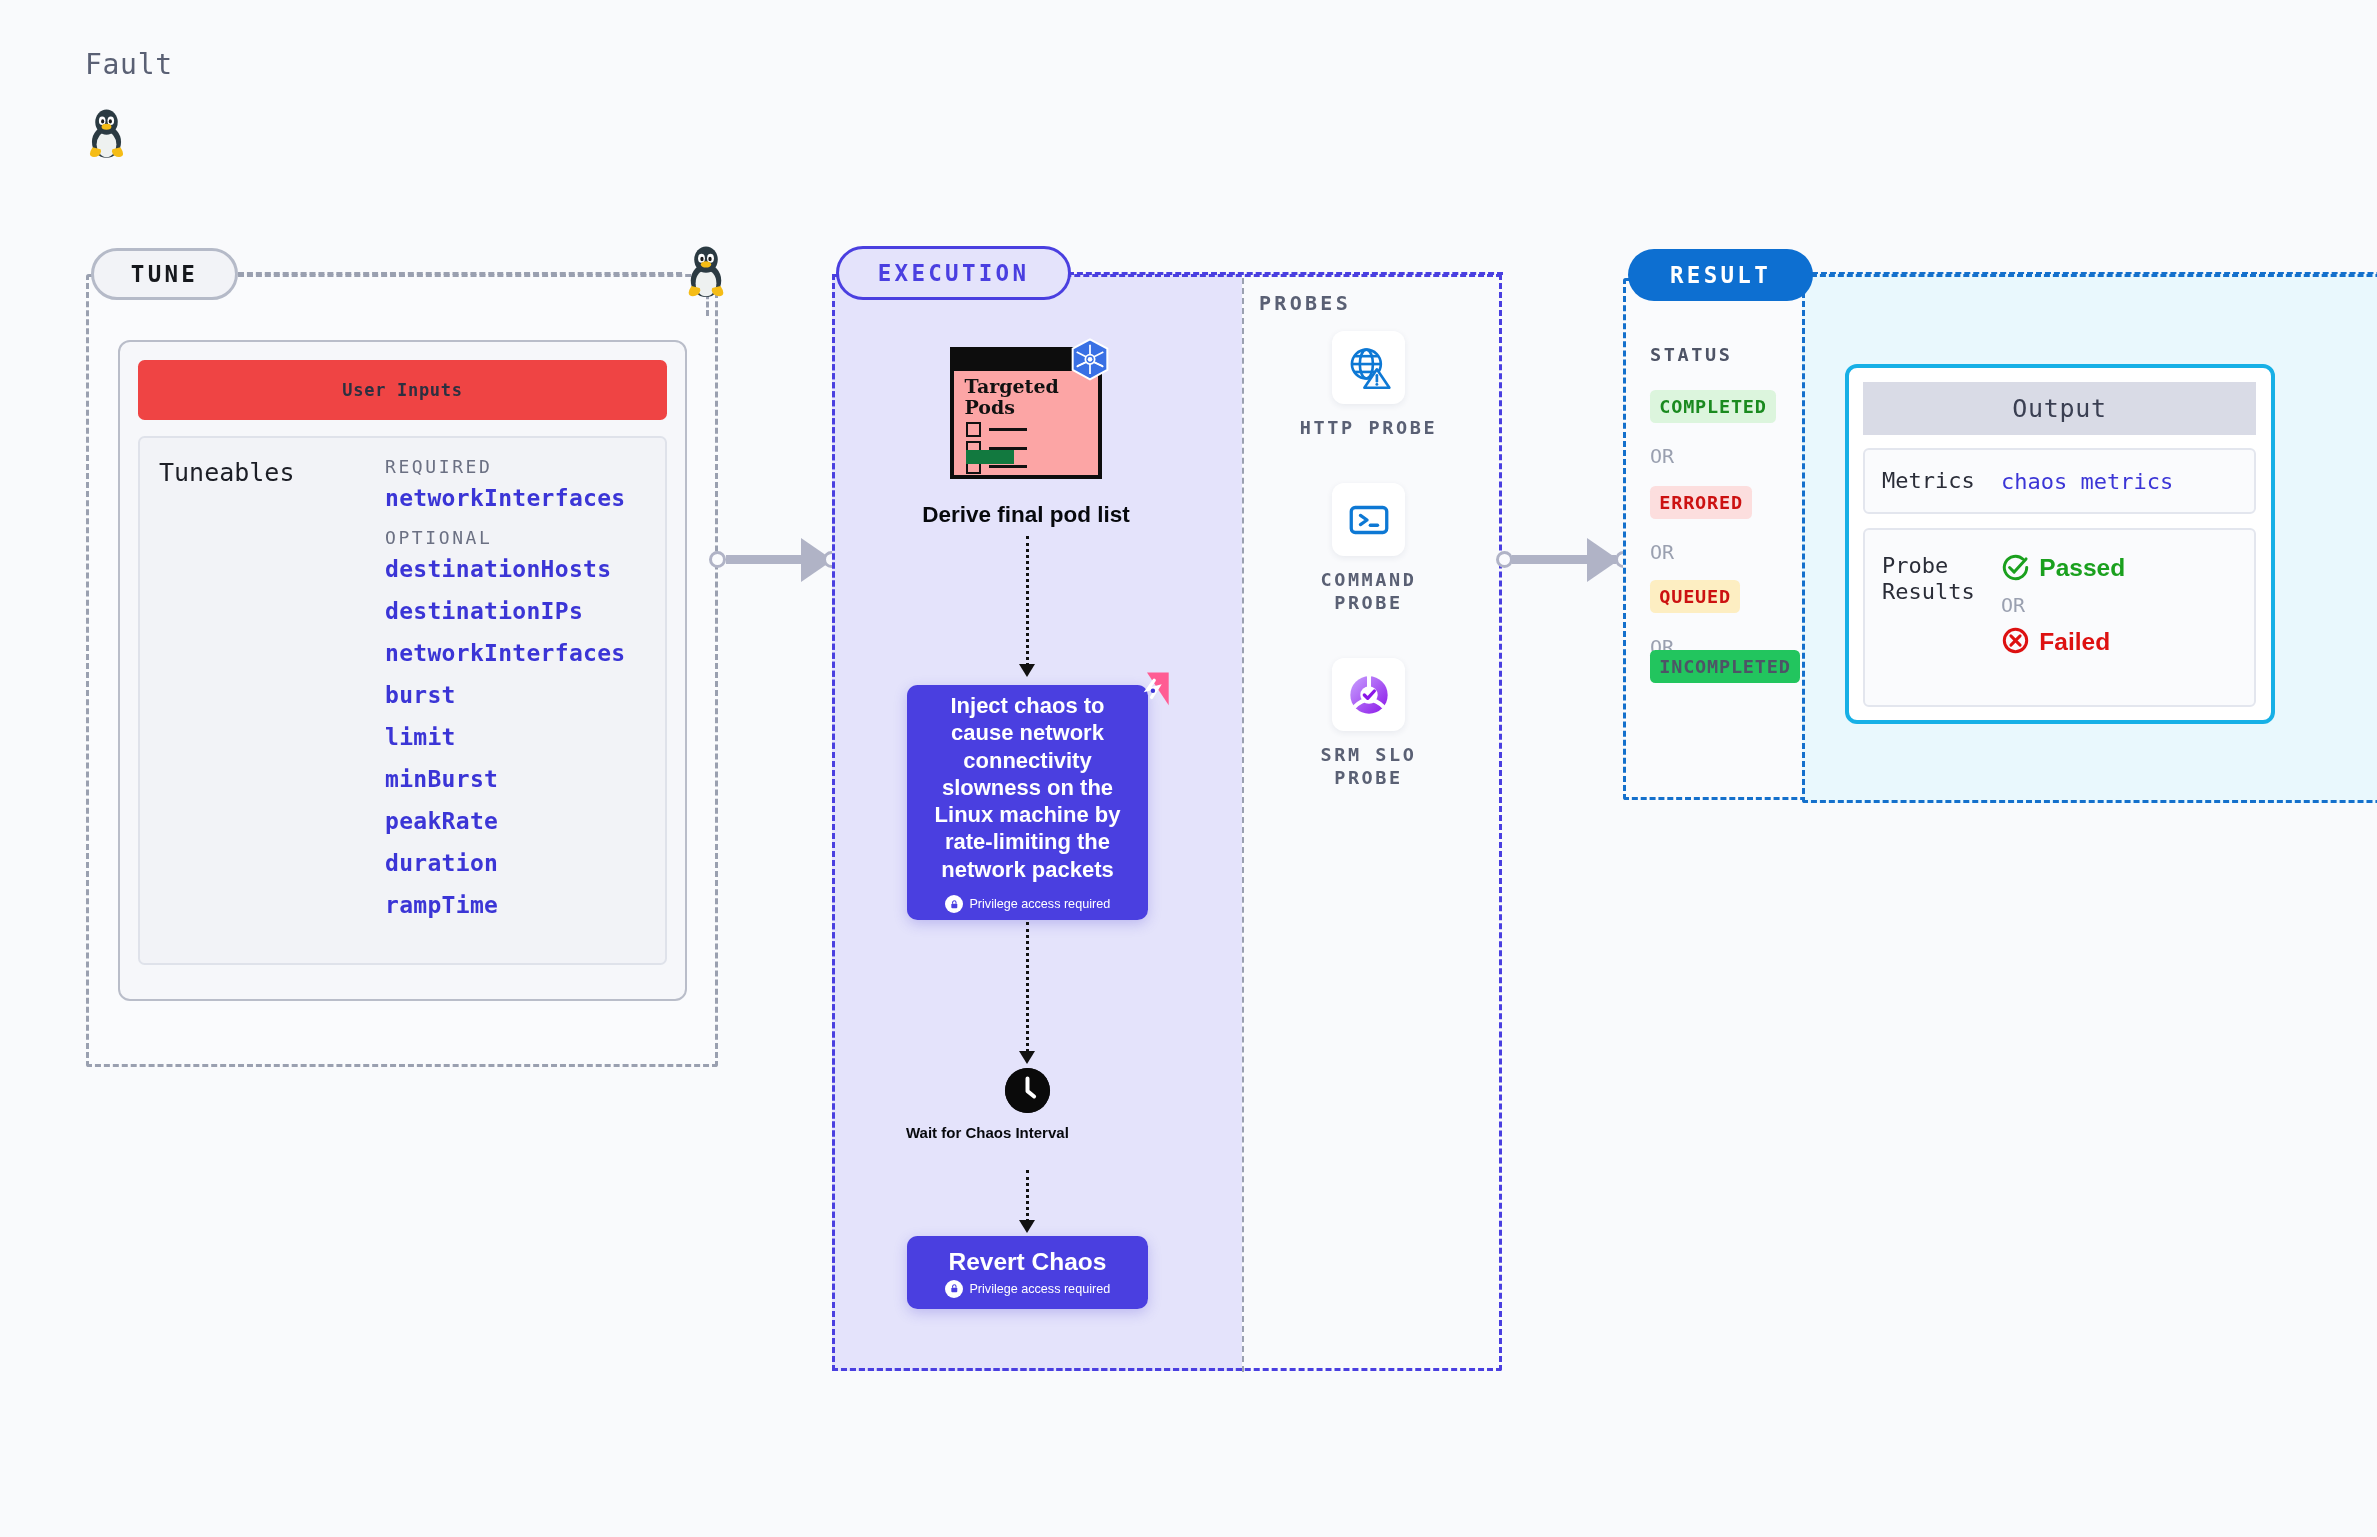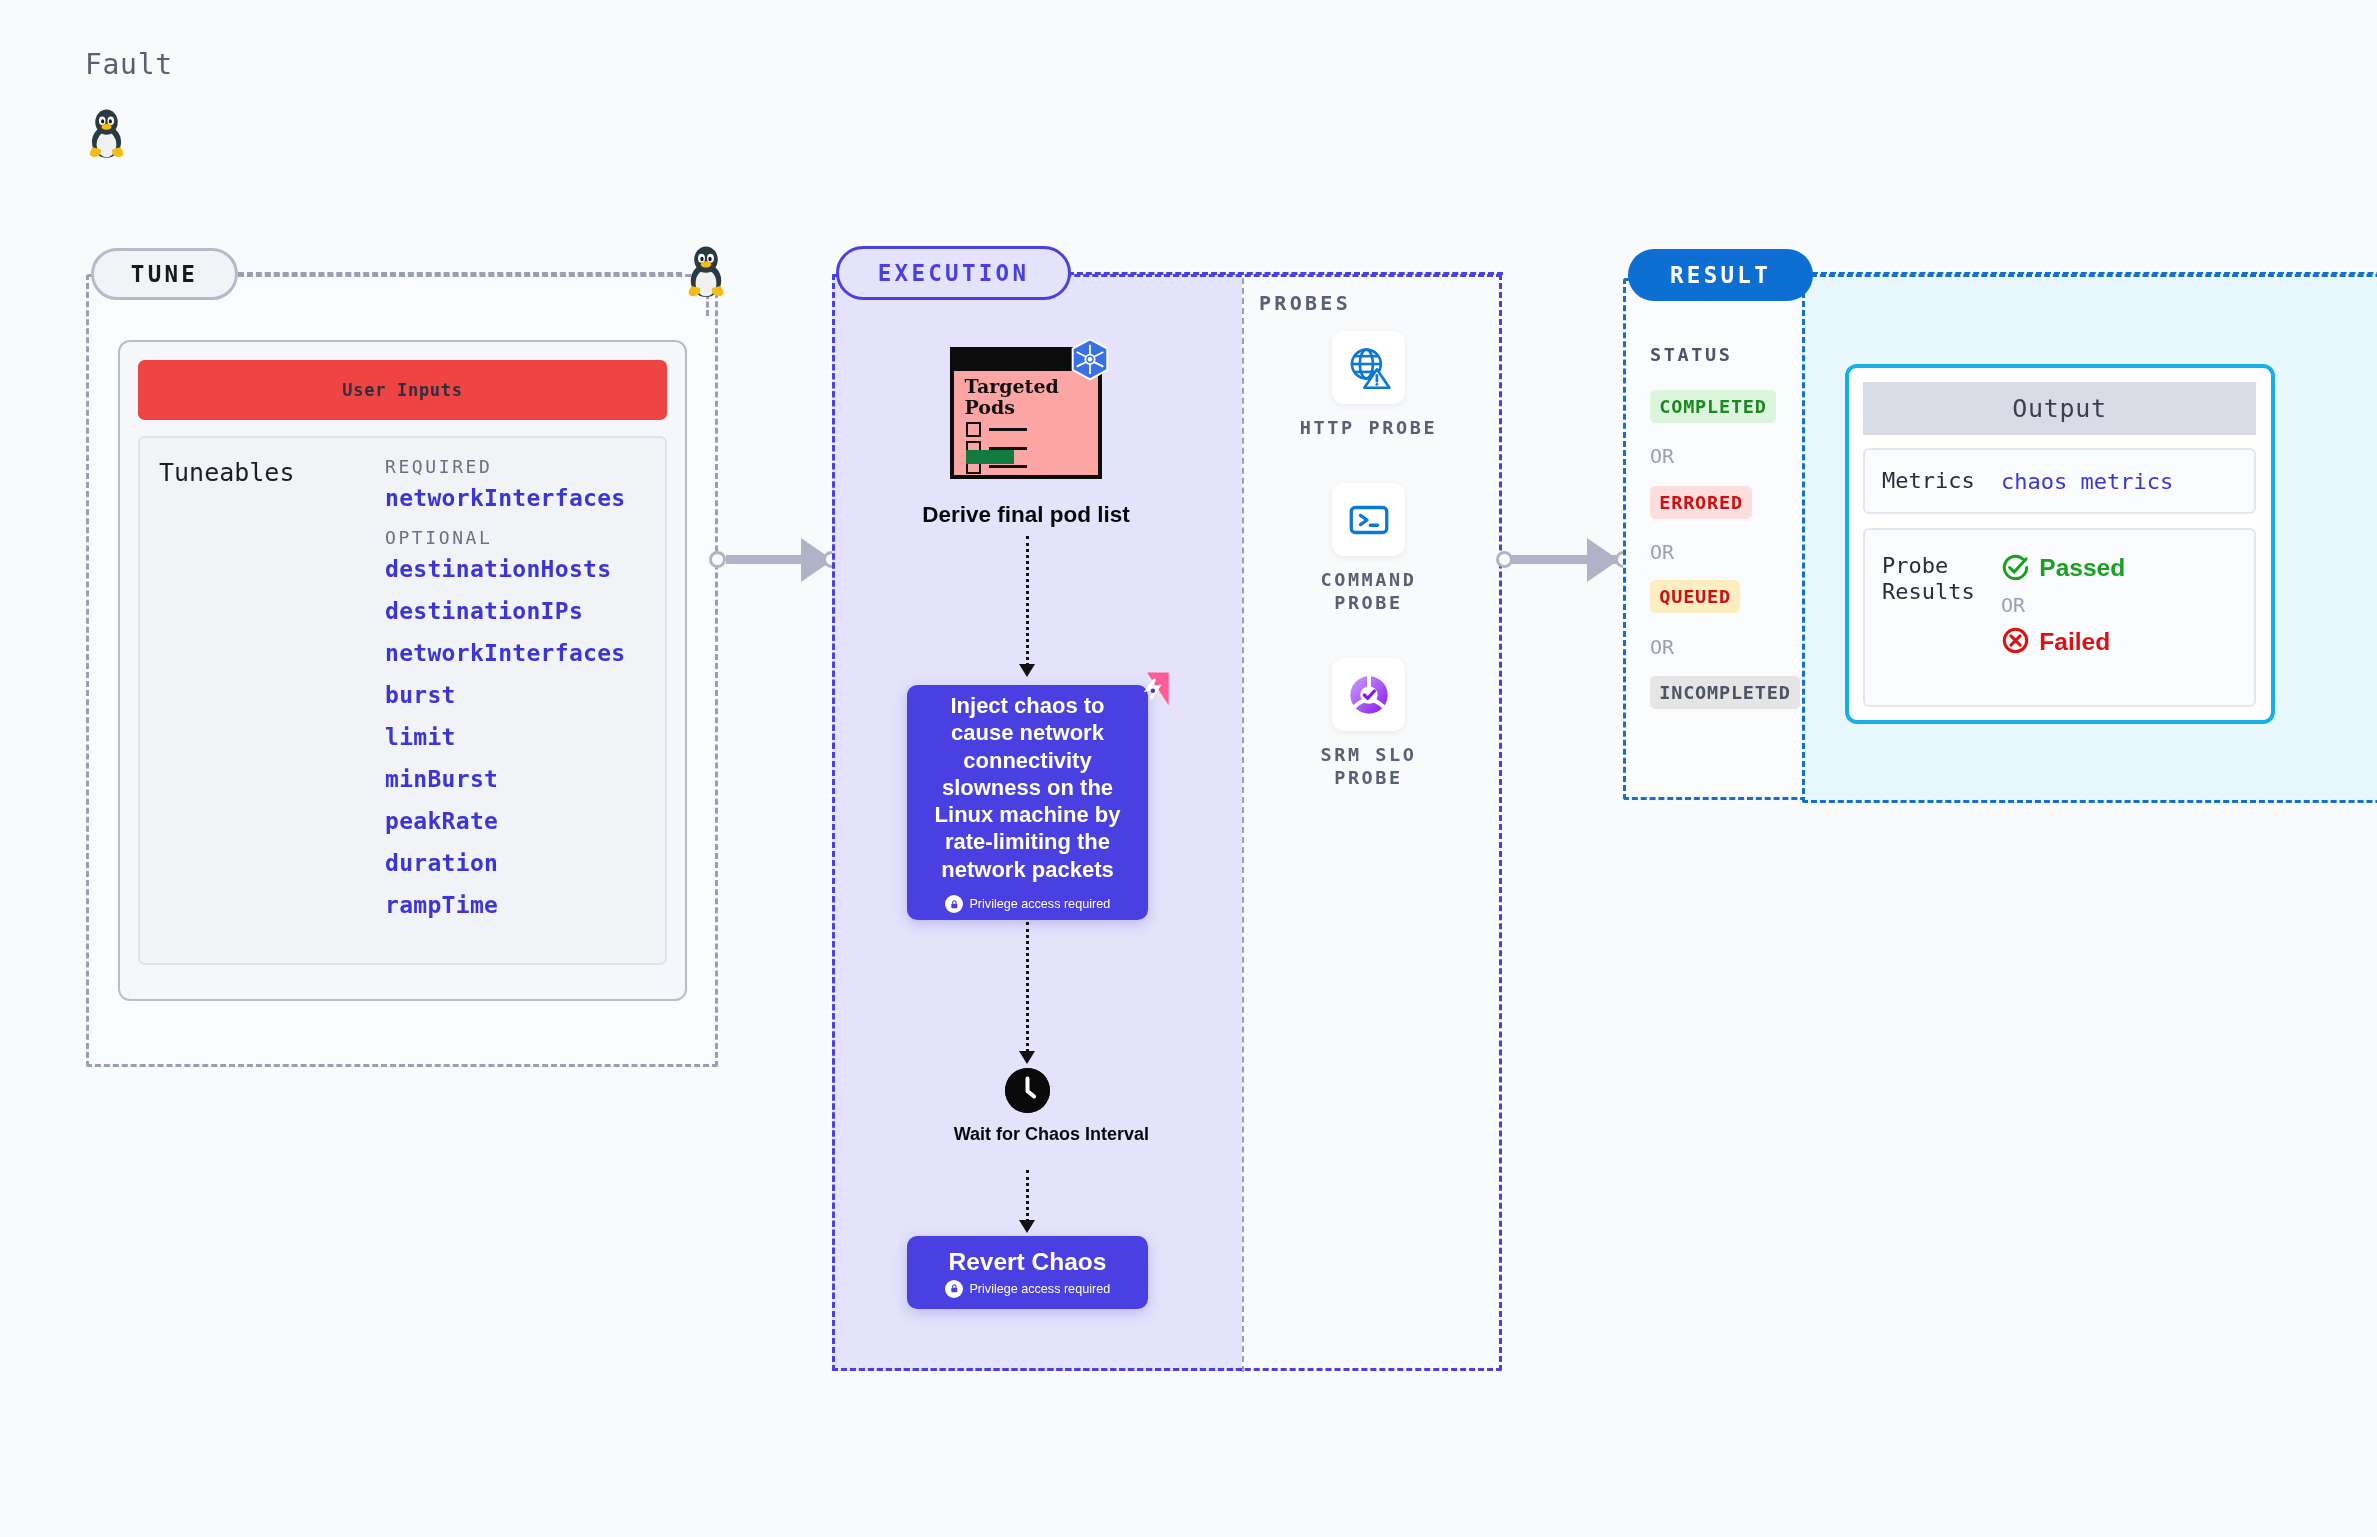--- a/index.html
+++ b/index.html
@@ -152,22 +152,22 @@
     width:18px;height:18px;border-radius:50%;background:#fff;
     display:flex;align-items:center;justify-content:center;
   }
   #litmus-corner{left:1124px;top:671px;width:46px;height:41px;}
 
   
   #clock{
     left:1005px;top:1068px;width:45px;height:45px;border-radius:50%;background:#0a0a0a;
   }
   #wait-label{
-    left:906px;top:1124px;width:243px;text-align:right;
-    font-size:18px;font-weight:bold;color:#07090d;line-height:1.22;
+    left:906px;top:1124px;width:243px;text-align:left;
+    font-size:15px;font-weight:bold;color:#07090d;line-height:1.22;
   }
 
   
   #revert-box{
     left:907px;top:1236px;width:241px;height:73px;
     background:#4a3fe0;border-radius:10.6px;
     display:flex;flex-direction:column;align-items:center;justify-content:center;
     box-shadow:0 4px 13.2px rgba(70,60,210,.25);
   }
   #revert-title{color:#fff;font-size:24.5px;font-weight:bold;}
@@ -483,21 +483,21 @@
 <div class="abs pill" id="result-pill">RESULT</div>
 <div class="pill-dash-cyan" style="left:1812px;top:272px;width:669px;"></div>
 <div class="abs" id="status-label">STATUS</div>
 
 <div class="status-chip" style="top:390px;background:#dcf5dd;color:#1a8a1f;">COMPLETED</div>
 <div class="or-text" style="top:444px;">OR</div>
 <div class="status-chip" style="top:486px;background:#fcdede;color:#cc1111;">ERRORED</div>
 <div class="or-text" style="top:540px;">OR</div>
 <div class="status-chip" style="top:580px;background:#fdeec2;color:#cc1111;">QUEUED</div>
 <div class="or-text" style="top:635px;">OR</div>
-<div class="status-chip" style="top:676px;background:#e5e5e5;color:#4e5466;">INCOMPLETED</div>
+<div class="status-chip" style="top:650px;background:#22c55e;color:#4e5466;">INCOMPLETED</div>
 
 <div class="abs dashed-panel" id="output-dashed"></div>
 <div class="abs" id="output-card"></div>
 <div class="abs" id="output-header">Output</div>
 
 <div class="abs" id="metrics-row">
   <span class="mono-key">Metrics</span>
   <span class="mono-val">chaos metrics</span>
 </div>
 

